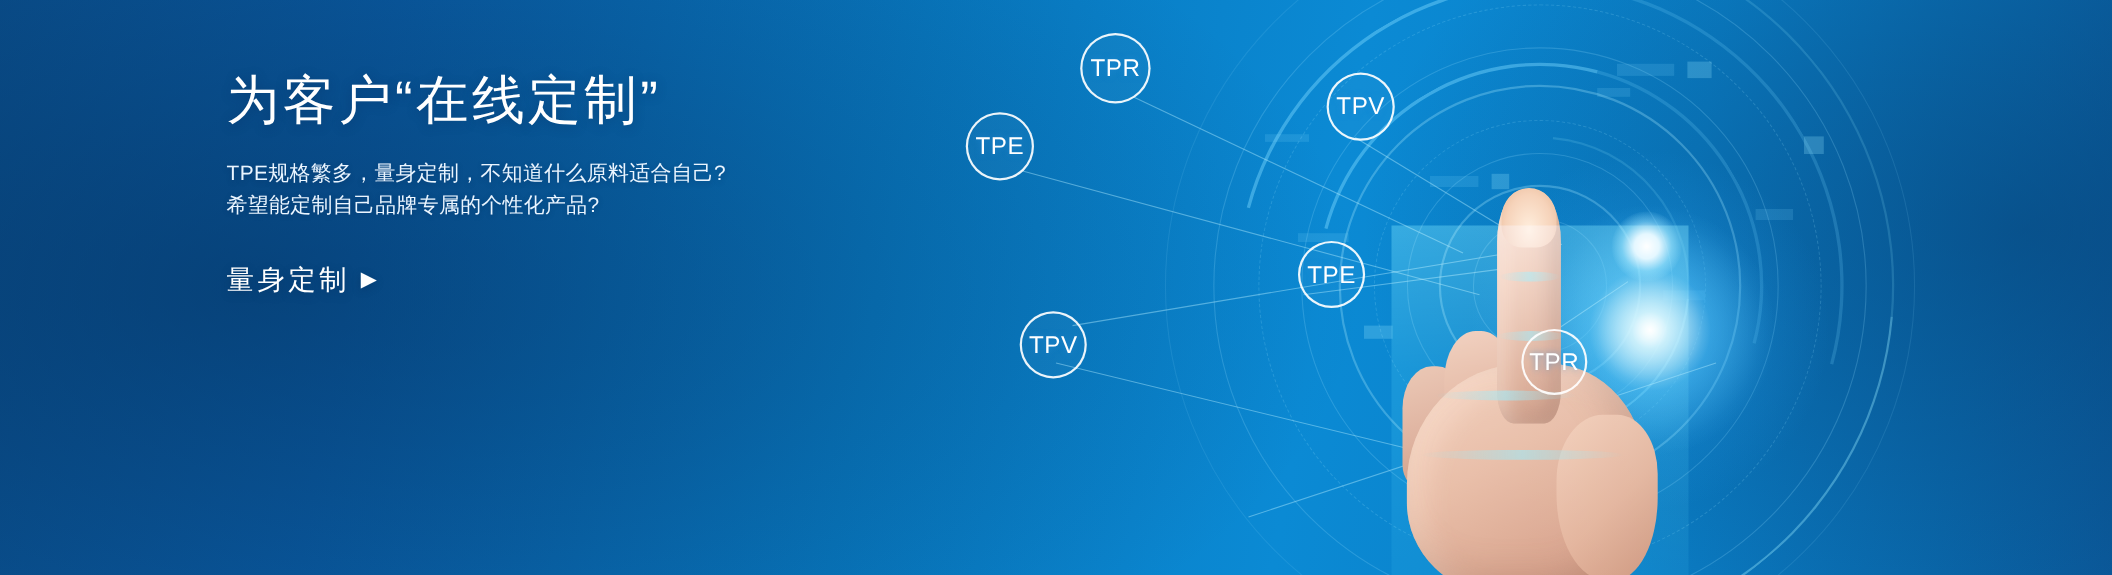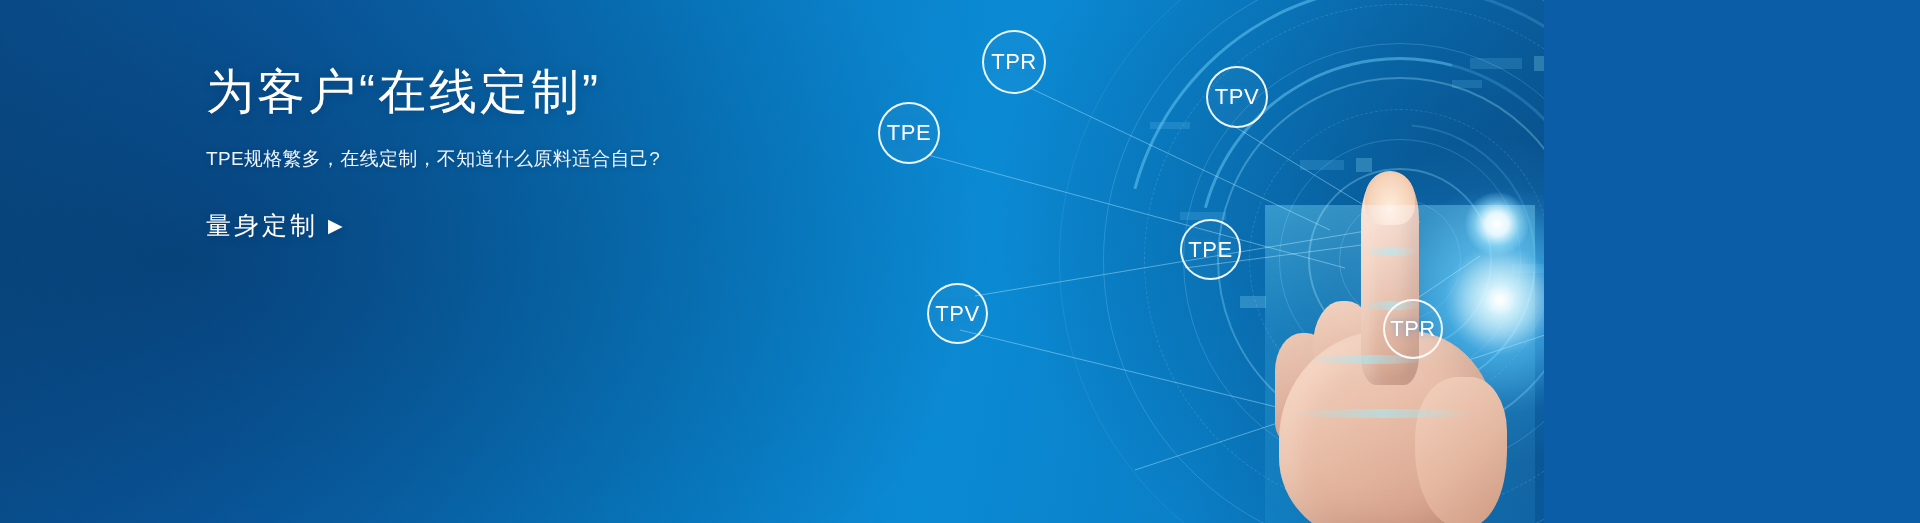--- a/index.html
+++ b/index.html
@@ -1,20 +1,20 @@
 <!DOCTYPE html>
 <html><head>
 <meta charset="utf-8">
 <style>
   html,body{margin:0;padding:0;background:#0a5da6;}
   body{font-family:"Liberation Sans","DejaVu Sans",sans-serif;}
 
   #banner{
     position:relative;
-    width:1544px;height:523px;
+    width:1920px;height:523px;
     overflow:hidden;
     background:linear-gradient(100deg,#0a508f 0%,#0a5da6 18%,#0878bf 42%,#0b8ad4 62%,#0a80c8 78%,#0a6aae 92%,#0b5b9d 100%);
   }
 
   
   .bg-layer{position:absolute;pointer-events:none;}
   #vignette{
     inset:0;
     background:radial-gradient(ellipse 70% 120% at 12% 50%, rgba(4,48,92,.55) 0%, rgba(4,48,92,.20) 45%, rgba(4,48,92,0) 75%);
   }
@@ -233,21 +233,22 @@
     <span>TPV</span>
   </div>
   <div class="tag" style="left:1383px;top:299px;width:56px;height:56px;">
     <span>TPR</span>
   </div>
 
   <div id="copy">
     <div class="h-line">为客户“在线定制”</div>
 
     <div id="sub">
-      <div class="s-line">TPE规格繁多，在线定制，不知道什么原料适合自己?</div>
+      <div class="s-line">TPE规格繁多，量身定制，不知道什么原料适合自己?</div>
+      <div class="s-line">希望能定制自己品牌专属的个性化产品?</div>
     </div>
 
     <div id="cta">
       <span>量身定制</span>
       <span id="cta-arrow">▶</span>
     </div>
   </div>
 
 </div>
 

